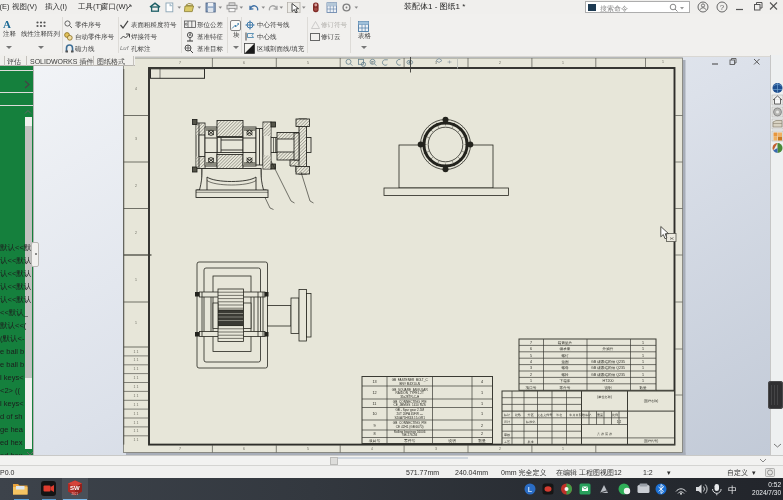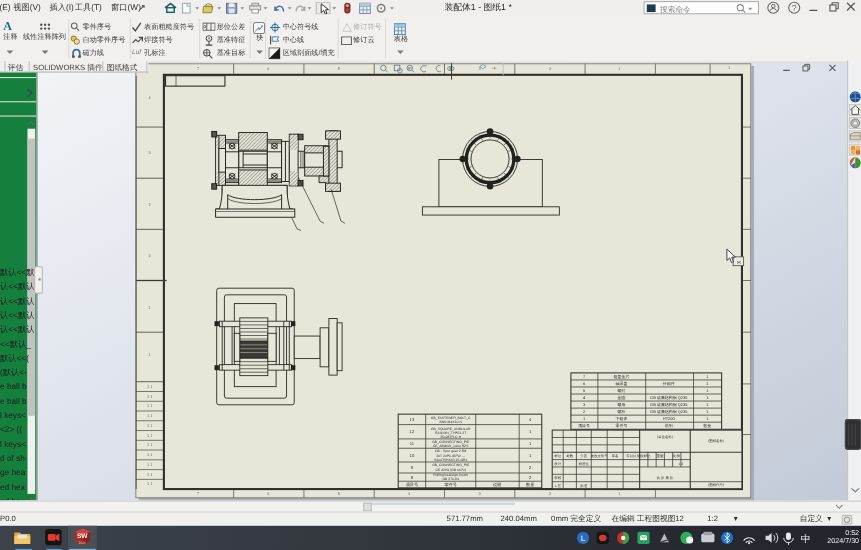--- a/index.html
+++ b/index.html
@@ -447,21 +447,21 @@
 <rect x="666.5" y="233.5" width="9.5" height="8" fill="#eceae0" stroke="#55554e" stroke-width="0.8"></rect>
 <path d="M670,237.5 l3.5,2 M670,239.5 l3.5,-2" stroke="#55554e" stroke-width="0.6"></path>
 <polygon points="660.8,226.5 660.8,236.8 663.3,234.5 665,238.7 666.8,237.8 665.2,233.8 668.5,233.6" fill="#fdfdfd" stroke="#3f3f3a" stroke-width="0.9"></polygon>
 </g>
 </svg>
 
 <div class="ab" style="left:0;top:0;width:783px;height:14px;background:#f0efed">
 <span class="mn" style="left:-8px">件(E)</span>
 <span class="mn" style="left:12px">视图(V)</span>
 <span class="mn" style="left:45px">插入(I)</span>
-<span class="mn" style="left:68px">工具(T)</span>
+<span class="mn" style="left:78px">工具(T)</span>
 <span class="mn" style="left:101px">窗口(W)</span>
 <svg class="ab" style="left:124px;top:2px" width="10" height="10">
         <path d="M3,7 L7,3 M5,3 l2,0 l0,2" stroke="#555" stroke-width="1" fill="none"></path>
       </svg>
 <svg class="ab" style="left:148px;top:2px" width="215" height="11" viewBox="0 0 215 11">
 <g>
 <path d="M2,5.2 L7,1.2 L12,5.2" fill="none" stroke="#1d5f66" stroke-width="1.5"></path>
           <rect x="3.6" y="5" width="6.8" height="4.2" fill="none" stroke="#1d5f66" stroke-width="1.3"></rect>
 <rect x="18" y="1" width="6.8" height="8.8" fill="#fff" stroke="#8aa5b5" stroke-width="0.9"></rect>
           <path d="M21.5,1 l3.3,3.2 l-3.3,0 z" fill="#a8bfcc"></path>

